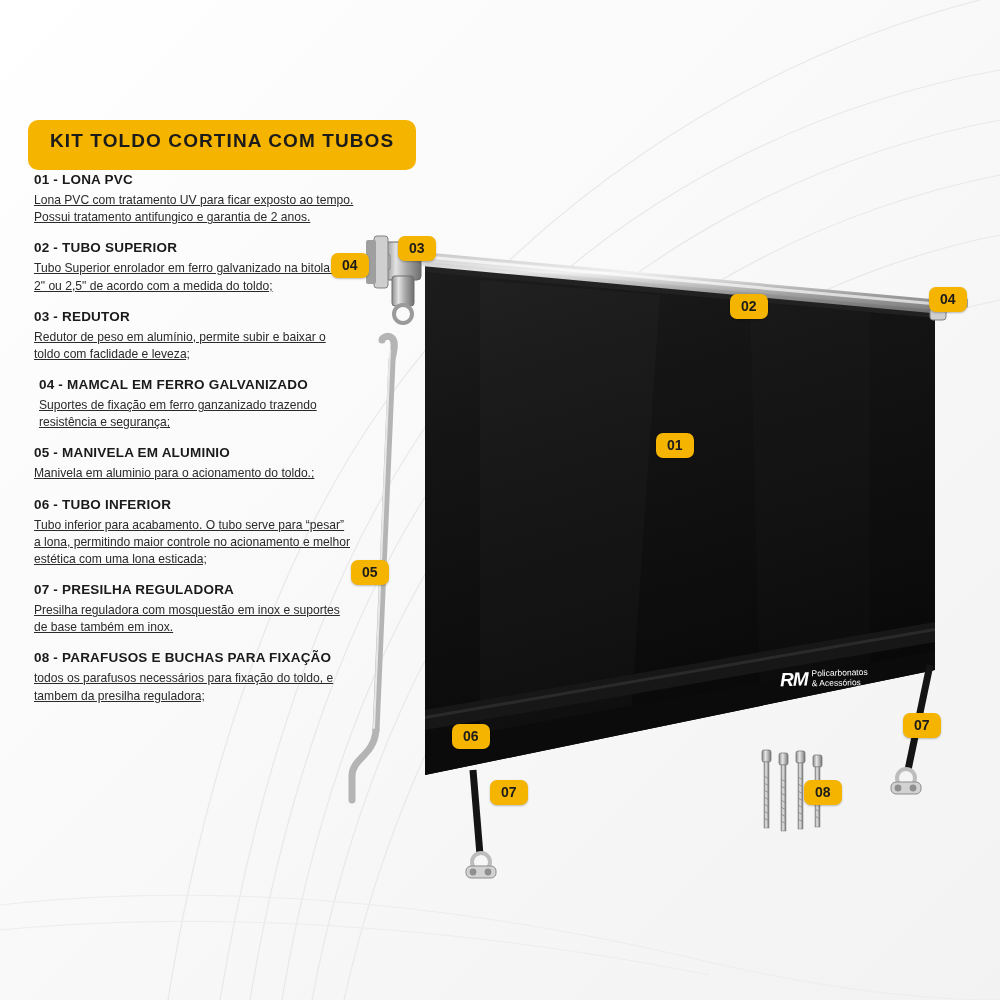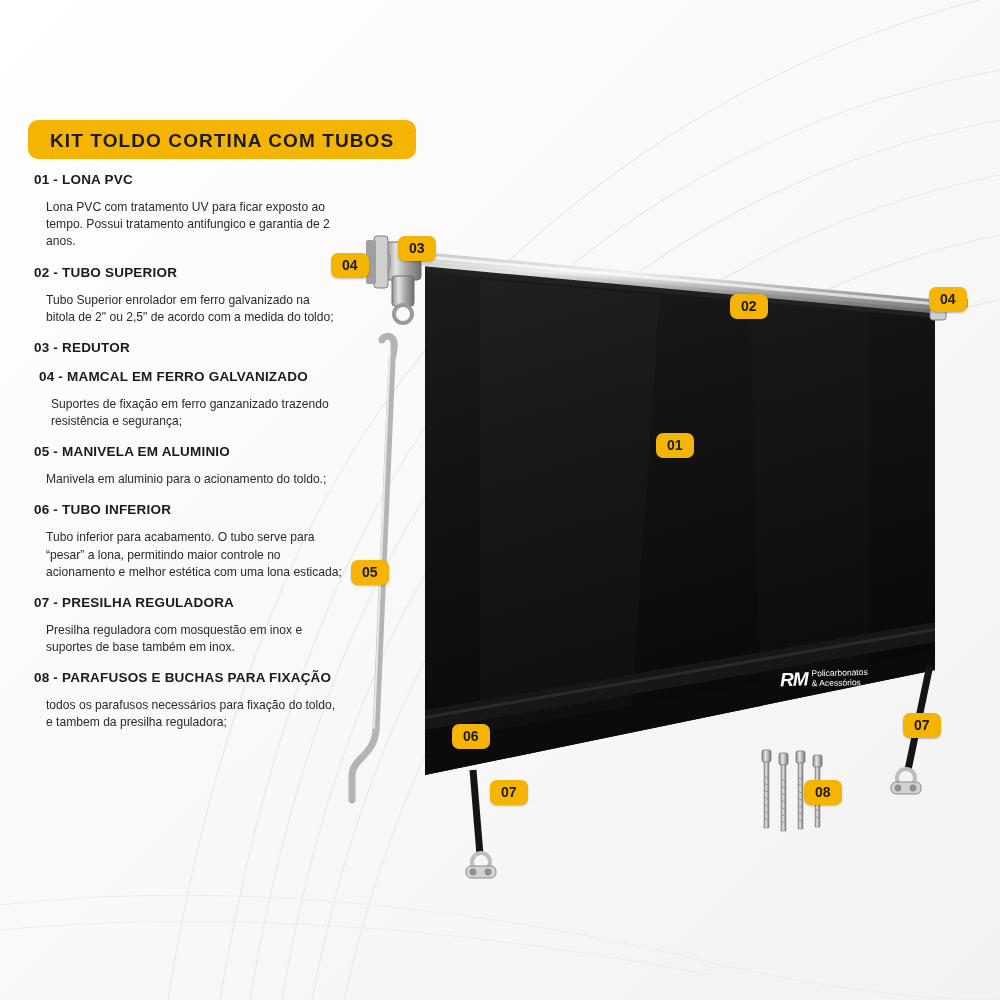--- a/index.html
+++ b/index.html
@@ -31,21 +31,21 @@
   
   .title-badge {
     position: absolute;
     left: 28px;
     top: 120px;
     background: #f5b400;
     color: #1b1b1b;
     font-size: 19px;
     letter-spacing: 1.1px;
     font-weight: 600;
-    padding: 10px 22px 7px 22px;
+    padding: 10px 22px 18px 22px;
     border-radius: 10px;
     white-space: nowrap;
     text-align: center;
   }
 
   
   .specs {
     position: absolute;
     left: 34px;
     top: 172px;
@@ -58,21 +58,22 @@
     font-size: 13.5px;
     font-weight: bold;
     color: #1a1a1a;
     margin: 0 0 5px 0;
     letter-spacing: .2px;
   }
   .spec-body {
     font-size: 12.1px;
     line-height: 1.42;
     color: #2a2a2a;
-    margin: 12px;
+    margin: 0;
+    text-decoration: underline;
   }
   .spec.indent { padding-left: 5px; }
 
   
   .callout {
     position: absolute;
     background: #f5b400;
     color: #1b1b1b;
     font-size: 14px;
     font-weight: bold;
@@ -155,20 +156,21 @@
     <div class="spec">
       <p class="spec-title">01 - LONA PVC</p>
       <p class="spec-body">Lona PVC com tratamento UV para ficar exposto ao tempo. Possui tratamento antifungico e garantia de 2 anos.</p>
     </div>
     <div class="spec">
       <p class="spec-title">02 - TUBO SUPERIOR</p>
       <p class="spec-body">Tubo Superior enrolador em ferro galvanizado na bitola de 2" ou 2,5" de acordo com a medida do toldo;</p>
     </div>
     <div class="spec">
       <p class="spec-title">03 - REDUTOR</p>
+      <p class="spec-body">Redutor de peso em alumínio, permite subir e baixar o toldo com faclidade e leveza;</p>
     </div>
     <div class="spec indent">
       <p class="spec-title">04 - MAMCAL  EM FERRO GALVANIZADO</p>
       <p class="spec-body">Suportes de fixação em ferro ganzanizado trazendo resistência e segurança;</p>
     </div>
     <div class="spec">
       <p class="spec-title">05 - MANIVELA EM ALUMINIO</p>
       <p class="spec-body">Manivela em aluminio para o acionamento do toldo.;</p>
     </div>
     <div class="spec">

